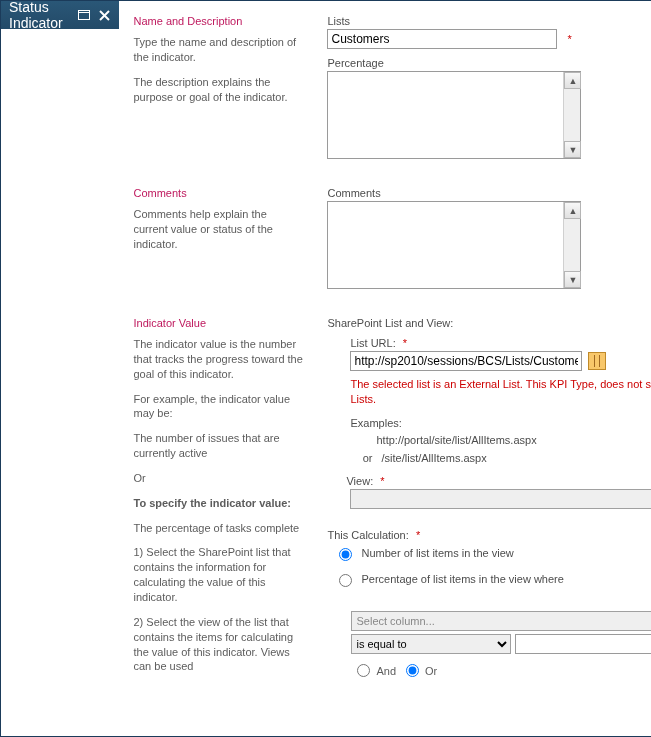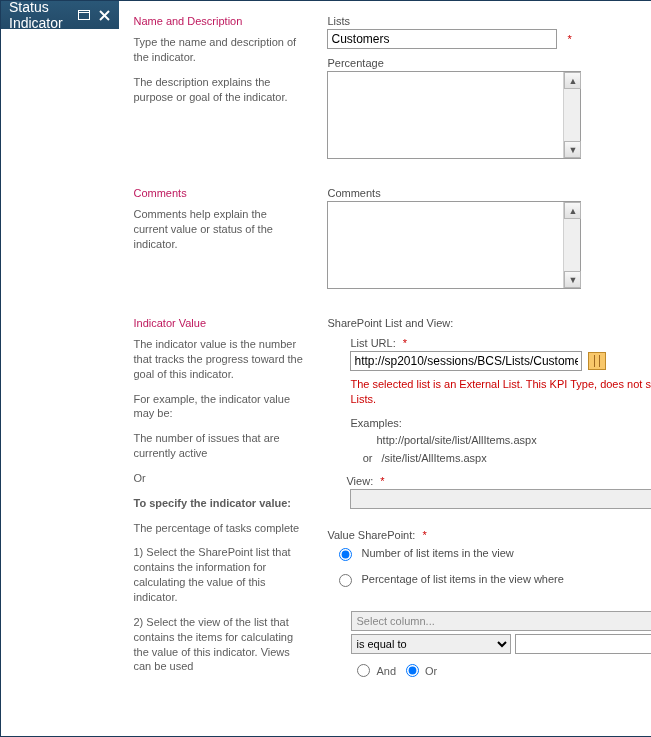--- a/index.html
+++ b/index.html
@@ -268,21 +268,21 @@
 
           <div class="ind2" style="margin-top:8px;margin-left:12px;">
             <span>View:</span>
             <span class="req">*</span>
           </div>
           <div class="ind2" style="margin-top:2px;">
             <select class="fullsel"><option></option></select>
           </div>
 
           <div style="margin-top:20px;">
-            <span>Value SharePoint:</span>
+            <span>This Calculation:</span>
             <span class="req">*</span>
           </div>
 
           <div class="radio-row ind2">
             <input type="radio" name="vc" checked="" style="">
             <span>Number of list items in the view</span>
           </div>
           <div class="radio-row ind2" style="margin-top:10px;">
             <input type="radio" name="vc" style="">
             <span>Percentage of list items in the view where</span>

